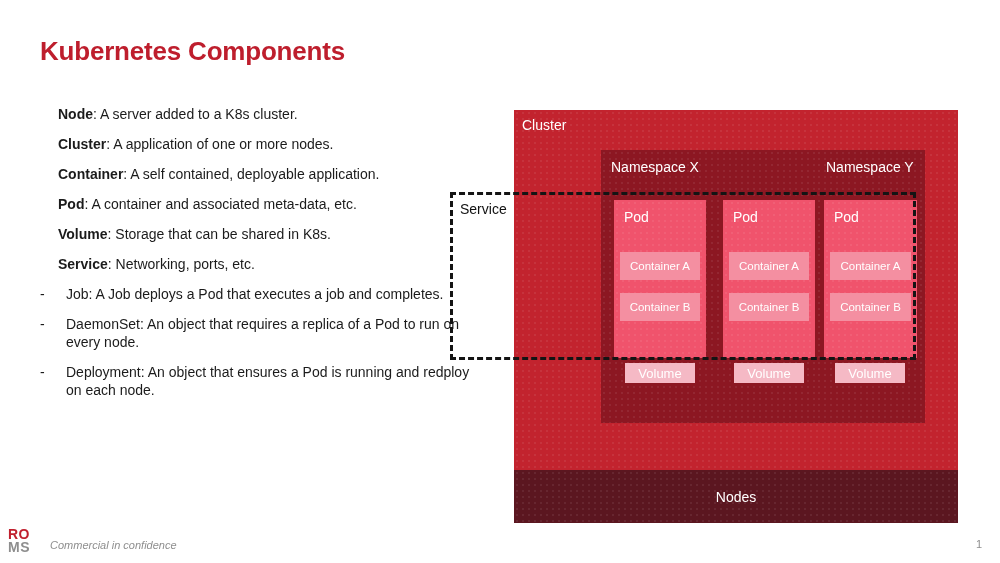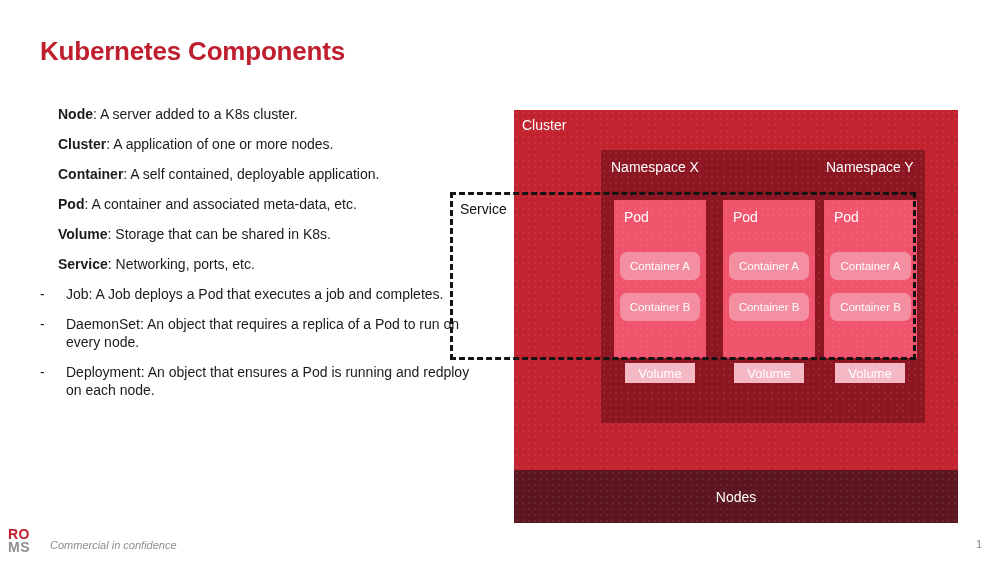--- a/index.html
+++ b/index.html
@@ -38,21 +38,21 @@
   .ns { position:absolute; top:40px; height:273px; background-color:var(--namespace,#8C1722); }
   .ns-x { left:44px; width:250px;margin-left:43px; }
   .ns-y { left:302px; width:109px; }
   .ns-label { position:absolute; left:10px; top:9px; color:#fff; font-size:14px; white-space:nowrap; }
   .pod { position:absolute; top:50px; width:92px; height:158px; background-color:var(--pod,#F0536C); }
   .pod1 { left:13px; } .pod2 { left:122px; } .pod3 { left:8px; width:93px; }
   .pod-label { position:absolute; left:10px; top:9px; color:#fff; font-size:14px; }
   .cbox {
     position:absolute; left:6px; right:6px; height:28px;
     background-color:var(--container,#F48FA1); color:#fff; font-size:11.5px;
-    display:flex; align-items:center; justify-content:center; white-space:nowrap;border-radius:7px;
+    display:flex; align-items:center; justify-content:center; white-space:nowrap;
   }
   .ca { top:52px; } .cb { top:93px; }
   .volume {
     position:absolute; top:213px; width:70px; height:20px;
     background-color:var(--volume,#F5B9C5); color:#fff; font-size:13px;
     display:flex; align-items:center; justify-content:center;
   }
   .vol1 { left:24px; } .vol2 { left:133px; } .vol3 { left:19px; }
   .nodes-band {
     position:absolute; left:0; top:360px; width:444px; height:53px;

